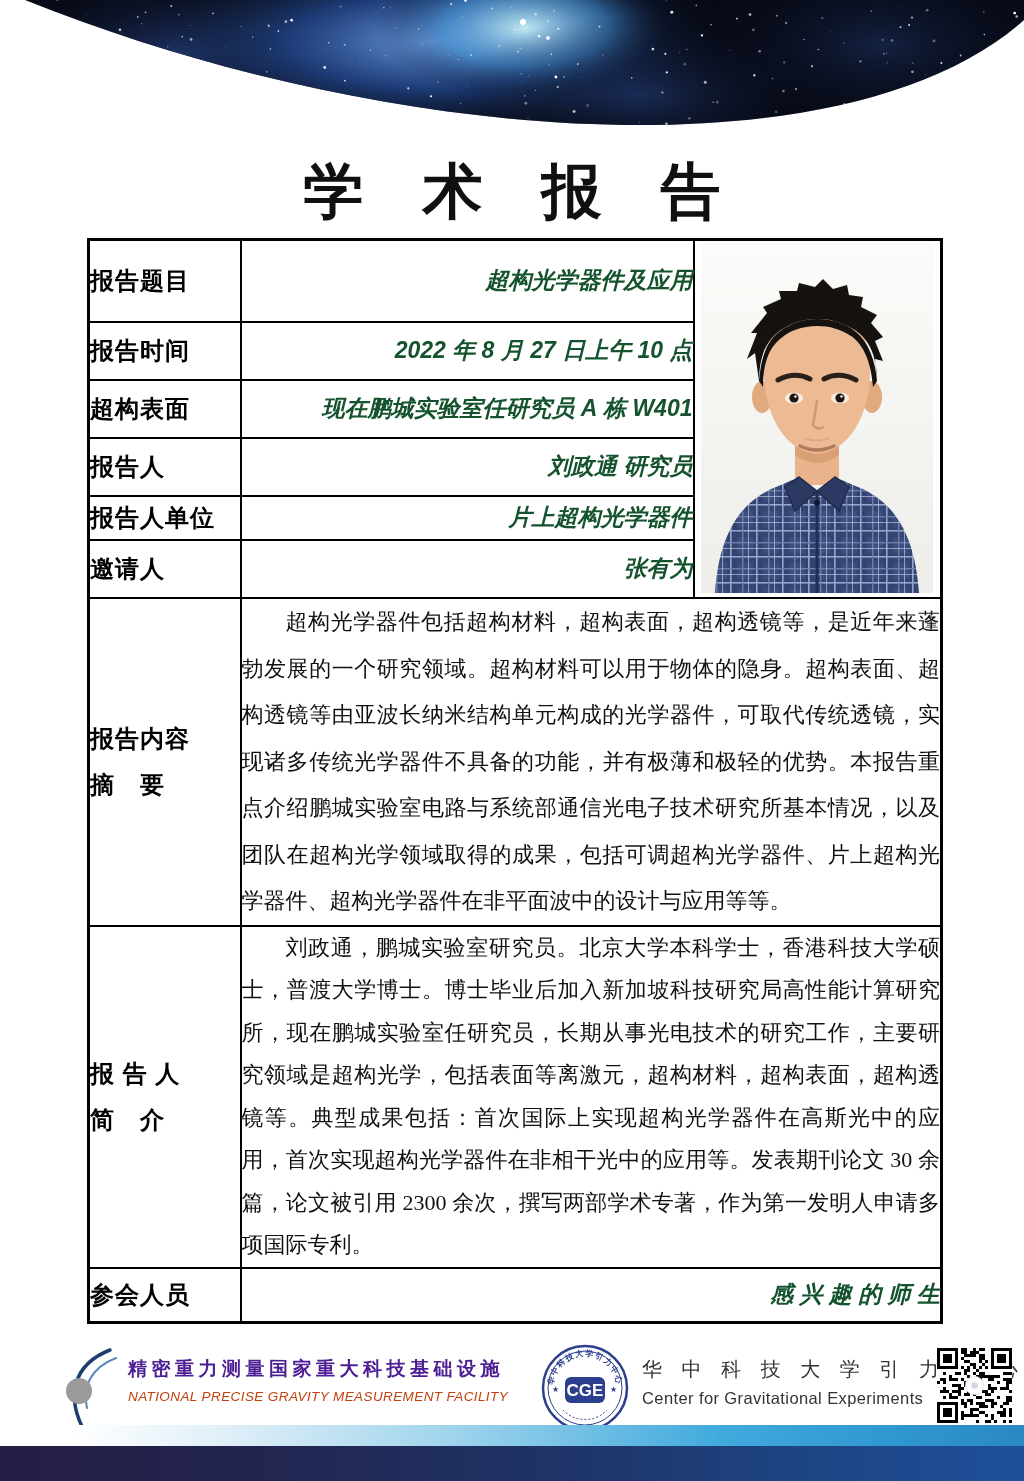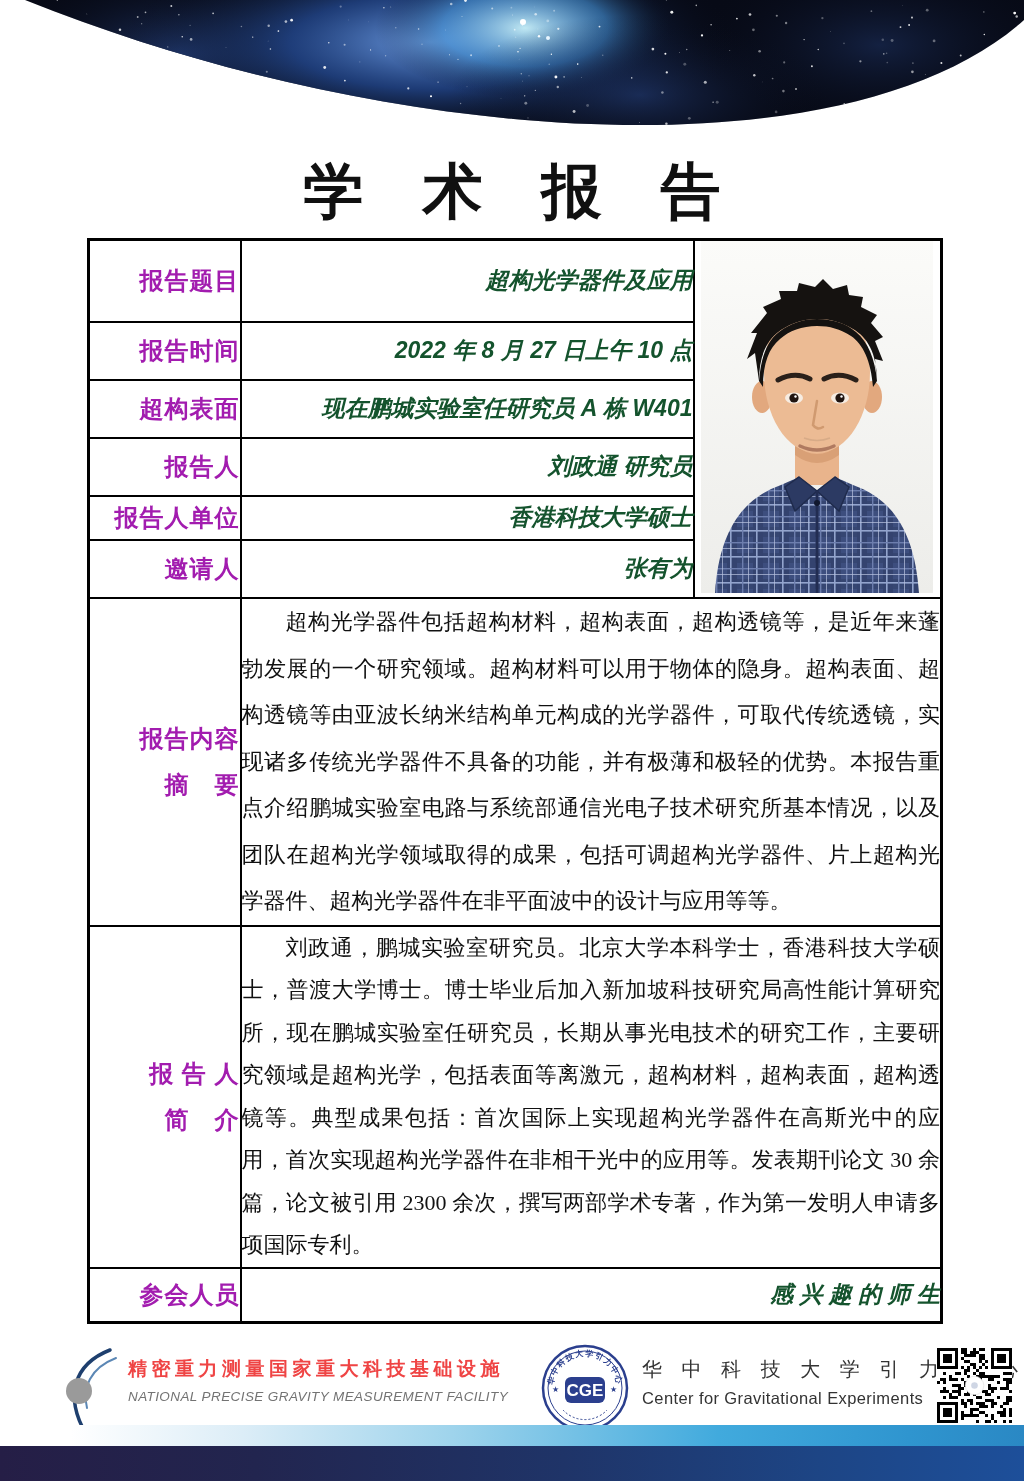--- a/index.html
+++ b/index.html
@@ -9,38 +9,38 @@
   .hdr{position:absolute;top:0;left:0;display:block;}
   
   .poster-title{position:absolute;top:152px;left:0;width:1024px;text-align:center;
     font-family:"Liberation Serif","DejaVu Serif",serif;font-size:60px;font-weight:600;
     color:#101010;letter-spacing:22px;text-indent:22px;white-space:nowrap;}
   
   table.info{position:absolute;left:87px;top:238px;width:853px;border-collapse:collapse;
     table-layout:fixed;background:#fff;}
   table.info{border:3px solid #000;}
   table.info td{border:2px solid #000;padding:0;}
-  td.lbl{color:#a21caf;font-weight:bold;font-size:24px;text-align:right;vertical-align:middle;
+  td.lbl{color:#000000;font-weight:bold;font-size:24px;text-align:left;vertical-align:middle;
     letter-spacing:1px;}
   td.val{font-weight:bold;font-size:23px;text-align:right;vertical-align:middle;color:#14532d;font-style:italic;}
   td.para{font-family:"Liberation Serif","DejaVu Serif",serif;font-size:22px;color:#111;
     text-align:justify;vertical-align:top;padding:7px 13px 4px 13px;}
   td.para .ptxt{text-indent:2em;}
   .abs-p{line-height:46.5px;}
   .bio-p{line-height:42.5px;}
   .lbl .l2{margin-top:14px;}
   tr.r1{height:78px;} tr.r2{height:55px;} tr.r3{height:55px;}
   tr.r4{height:55px;margin-left:11px;} tr.r5{height:42px;border-radius:22px;} tr.r6{height:55px;margin-left:33px;}
   tr.rabs{height:292px;} tr.rbio{height:293px;} tr.ratt{height:55px;}
   td.photo-cell{background:#fff;vertical-align:middle;text-align:center;}
   
   .fac-logo{position:absolute;left:58px;top:1346px;}
   .fac-text{position:absolute;left:128px;top:1356px;}
-  .fac-cn{font-size:19px;font-weight:bold;color:#ef4444;letter-spacing:4.5px;white-space:nowrap;}
-  .fac-en{font-size:13.5px;font-style:italic;color:#737373;letter-spacing:0.4px;margin-top:7px;white-space:nowrap;}
+  .fac-cn{font-size:19px;font-weight:bold;color:#4c1d95;letter-spacing:4.5px;white-space:nowrap;}
+  .fac-en{font-size:13.5px;font-style:italic;color:#c2410c;letter-spacing:0.4px;margin-top:7px;white-space:nowrap;}
   .cge-logo{position:absolute;left:541px;top:1344px;}
   .ctr-text{position:absolute;left:642px;top:1356px;}
   .ctr-cn{font-size:20px;color:#333;letter-spacing:7px;white-space:nowrap;}
   .ctr-en{font-size:16.5px;color:#333;margin-top:6px;white-space:nowrap;letter-spacing:0.4px;}
   .qr{position:absolute;left:937px;top:1348px;width:75px;height:75px;}
   .bar-light{position:absolute;left:70px;right:0;top:1425px;height:21px;
     background:linear-gradient(90deg,#ffffff 0%,#dcedf7 18%,#9fd4ec 40%,#41aadd 68%,#2f95cf 88%,#2a88c4 100%);}
   .bar-dark{position:absolute;left:0;right:0;top:1446px;height:35px;
     background:linear-gradient(90deg,#251e46 0%,#22254f 25%,#1f3468 55%,#1d4585 80%,#1d4f9a 100%);}
 </style>
@@ -419,21 +419,21 @@
     <tr class="r3">
       <td class="lbl">超构表面</td>
       <td class="val">现在鹏城实验室任研究员 A 栋 W401</td>
     </tr>
     <tr class="r4">
       <td class="lbl">报告人</td>
       <td class="val">刘政通 研究员</td>
     </tr>
     <tr class="r5">
       <td class="lbl">报告人单位</td>
-      <td class="val">香港科技大学硕士</td>
+      <td class="val">片上超构光学器件</td>
     </tr>
     <tr class="r6">
       <td class="lbl">邀请人</td>
       <td class="val">张有为</td>
     </tr>
     <tr class="rabs">
       <td class="lbl">
         <div>报告内容</div>
         <div class="l2">摘　要</div>
       </td>

